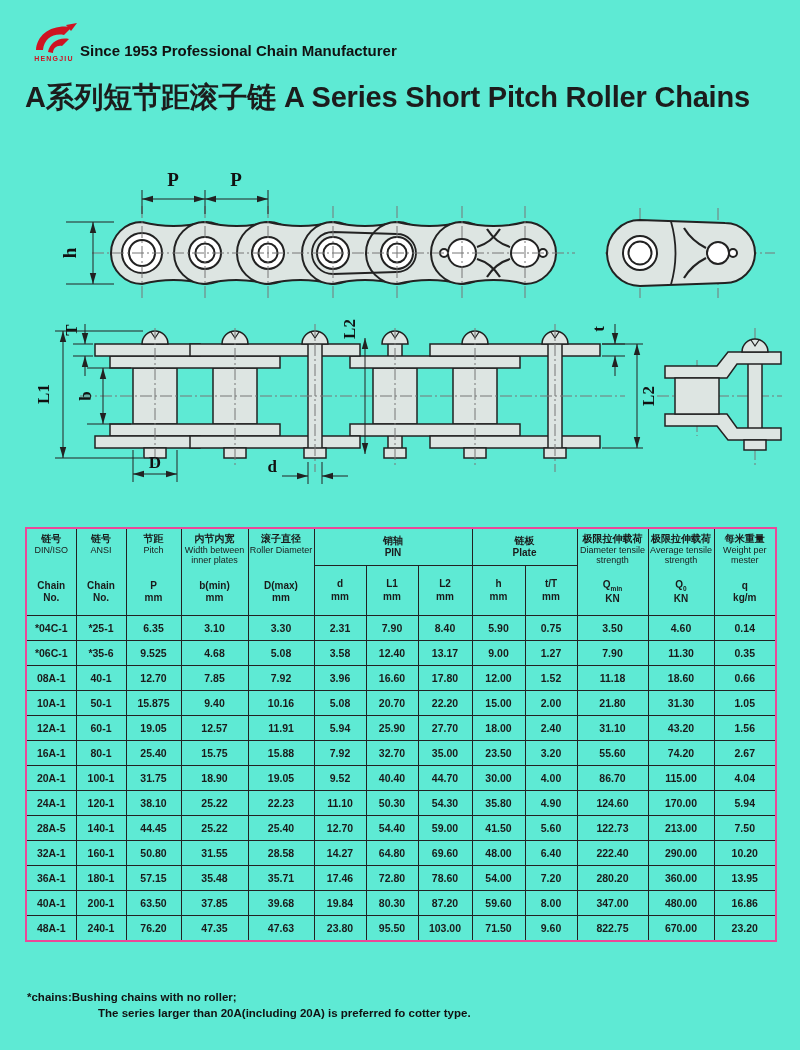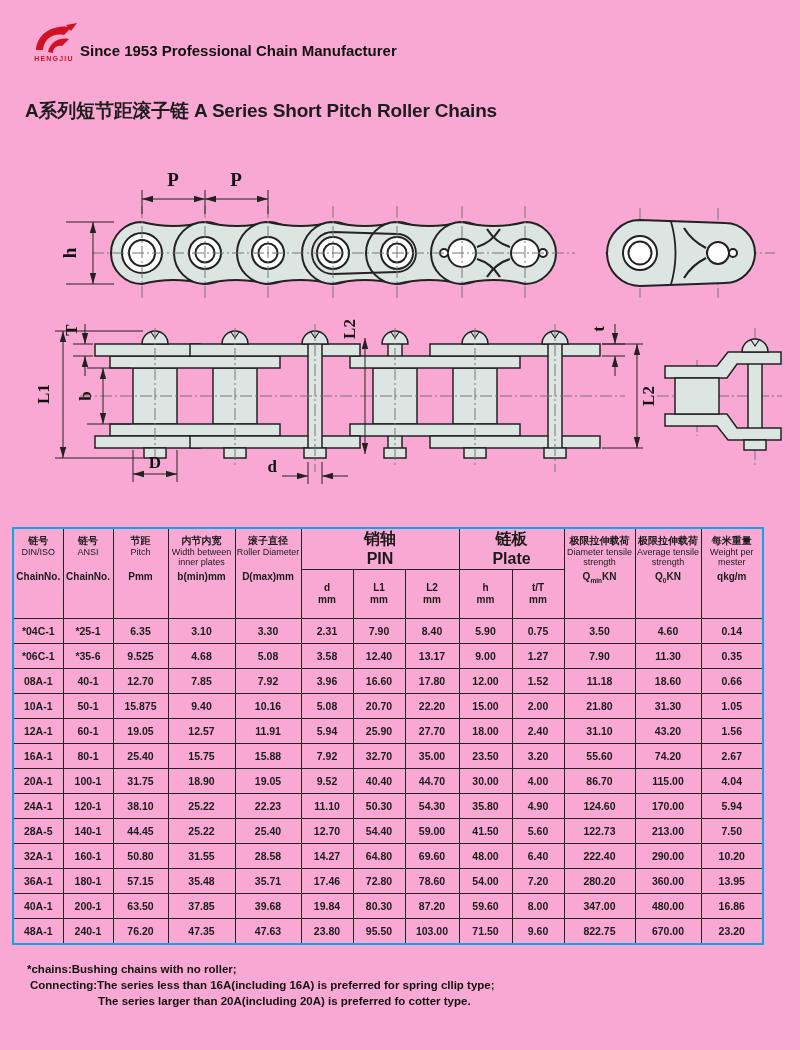--- a/index.html
+++ b/index.html
@@ -1,47 +1,47 @@
 <!DOCTYPE html>
 <html><head>
 <meta charset="utf-8">
 <style>
   html,body{margin:0;padding:0;background:#fff;}
-  #page{position:relative;width:800px;height:1050px;background:#f9a8d4;overflow:hidden;
+  #page{position:relative;width:800px;height:1050px;background:#5eead4;overflow:hidden;
         font-family:"Liberation Sans",sans-serif;color:#1a1a1a;}
 
   
   .brand{position:absolute;left:28px;top:22px;width:52px;display:flex;flex-direction:column;align-items:center;}
   .brand-name{color:#cf1322;font-size:7px;font-weight:700;letter-spacing:1.2px;margin-top:1px;}
   .tagline{position:absolute;left:80px;top:42px;font-size:15px;font-weight:700;color:#111;}
-  .page-title{position:absolute;left:25px;top:98px;font-size:19px;font-weight:700;color:#1c1c1c;letter-spacing:-0.2px;}
+  .page-title{position:absolute;left:25px;top:78px;font-size:29px;font-weight:700;color:#1c1c1c;letter-spacing:-0.2px;}
 
   
   .dwg{position:absolute;}
   .dim-label{font-family:"Liberation Serif",serif;font-weight:700;font-size:19px;fill:#111;}
   .dim-label-sm{font-family:"Liberation Serif",serif;font-weight:700;font-size:17px;fill:#111;}
 
   
-  table.spec{position:absolute;left:12px;top:527px;width:750px;border-collapse:collapse;table-layout:fixed;
-             border:2px solid #0ea5e9;}
+  table.spec{position:absolute;left:25px;top:527px;width:750px;border-collapse:collapse;table-layout:fixed;
+             border:2px solid #ec4899;}
   table.spec th,table.spec td{border:1px solid #222;padding:0;text-align:center;vertical-align:middle;}
   table.spec thead th{font-weight:700;}
   .thwrap{display:flex;flex-direction:column;height:86px;}
   .hname{padding-top:4px;font-size:10px;line-height:1.2;}
   .hname .en{font-size:9px;font-weight:400;line-height:1.15;}
-  .hsym{margin-top:auto;height:46px;display:flex;flex-direction:row;justify-content:center;
+  .hsym{margin-top:auto;height:46px;display:flex;flex-direction:column;justify-content:center;
         font-size:10px;line-height:1.25;}
-  th.group{height:36px;font-size:16px;line-height:1.25;}
+  th.group{height:36px;font-size:10px;line-height:1.25;}
   th.sub{height:48px;font-size:10px;line-height:1.25;font-weight:700;}
   table.spec tbody td{height:24px;font-size:10.5px;font-weight:700;}
   sub.qsub{font-size:6.5px;}
 
   
   .notes{position:absolute;left:25px;top:961px;font-size:11.5px;font-weight:700;color:#111;line-height:16px;}
-  .notes .n1{margin-left:2px;}
+  .notes .n1{margin-left:2px;margin-top:28px;}
   .notes .n2{margin-left:5px;}
   .notes .n3{margin-left:73px;}
 </style>
 </head>
 <body>
 
 <div id="page">
 
   <div class="brand">
     <svg width="48" height="32" viewBox="0 0 48 32">
@@ -626,17 +626,16 @@
           <td>9.60</td>
           <td>822.75</td>
           <td>670.00</td>
           <td>23.20</td>
         </tr>
       </tbody>
   </table>
 
   <div class="notes">
     <div class="n1">*chains:Bushing chains with no roller;</div>
-    <div class="n2">Connecting:The series less than 16A(including 16A) is preferred for spring cllip type;</div>
     <div class="n3">The series larger than 20A(including 20A) is preferred fo cotter type.</div>
   </div>
 
 </div>
 
 </body></html>

